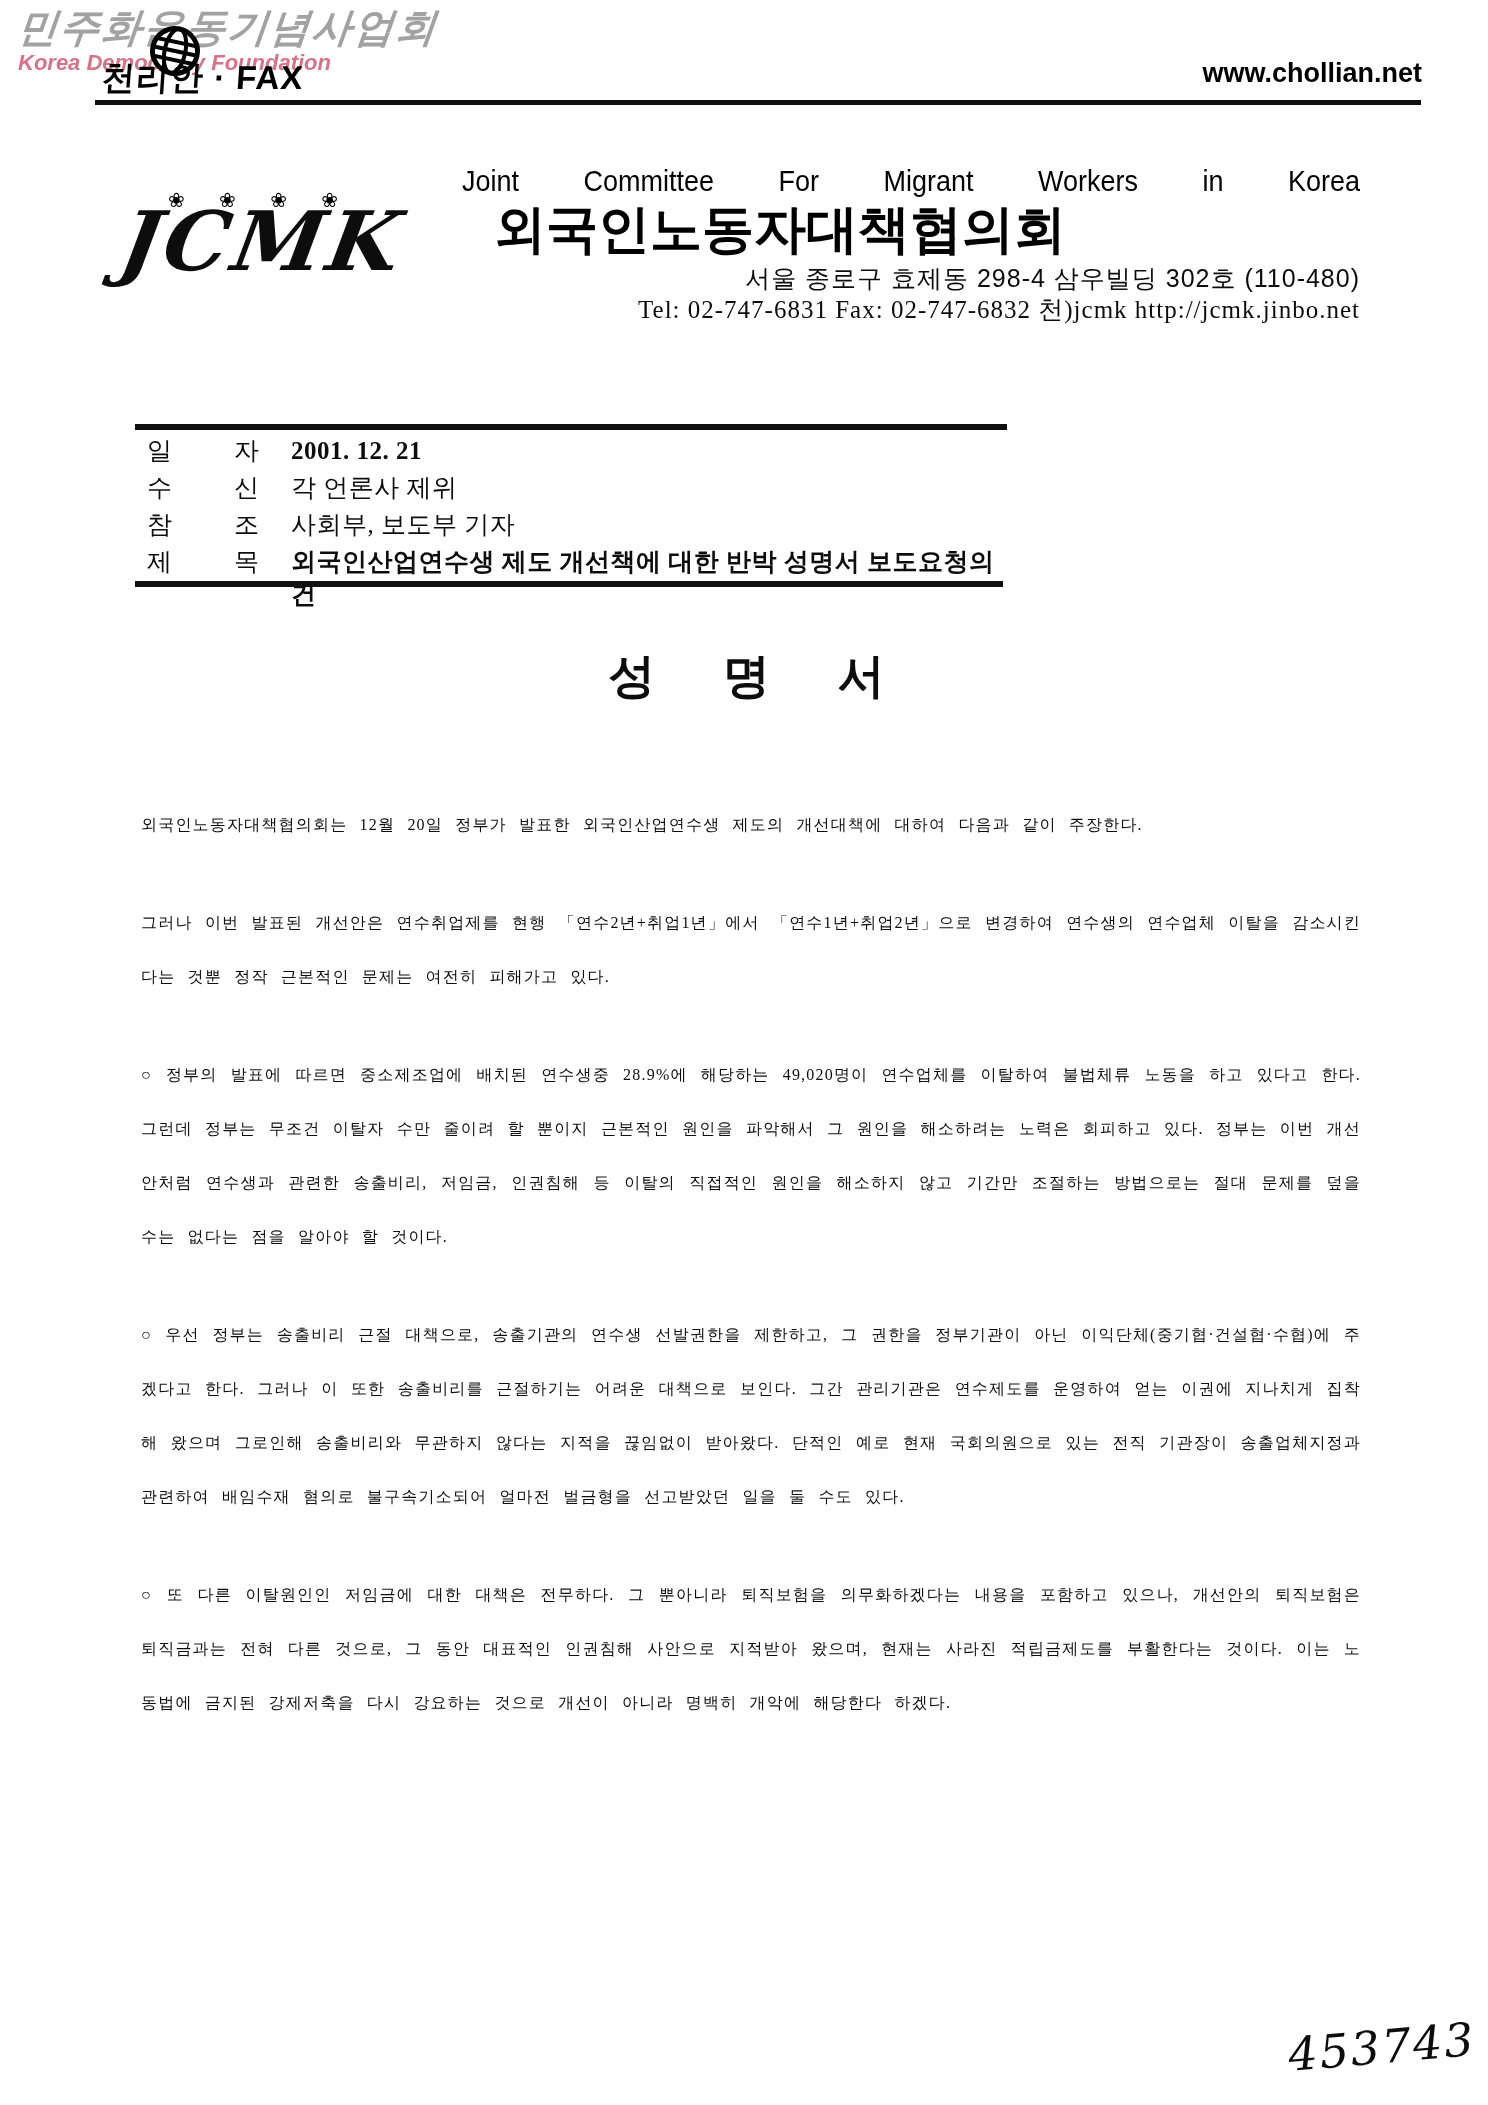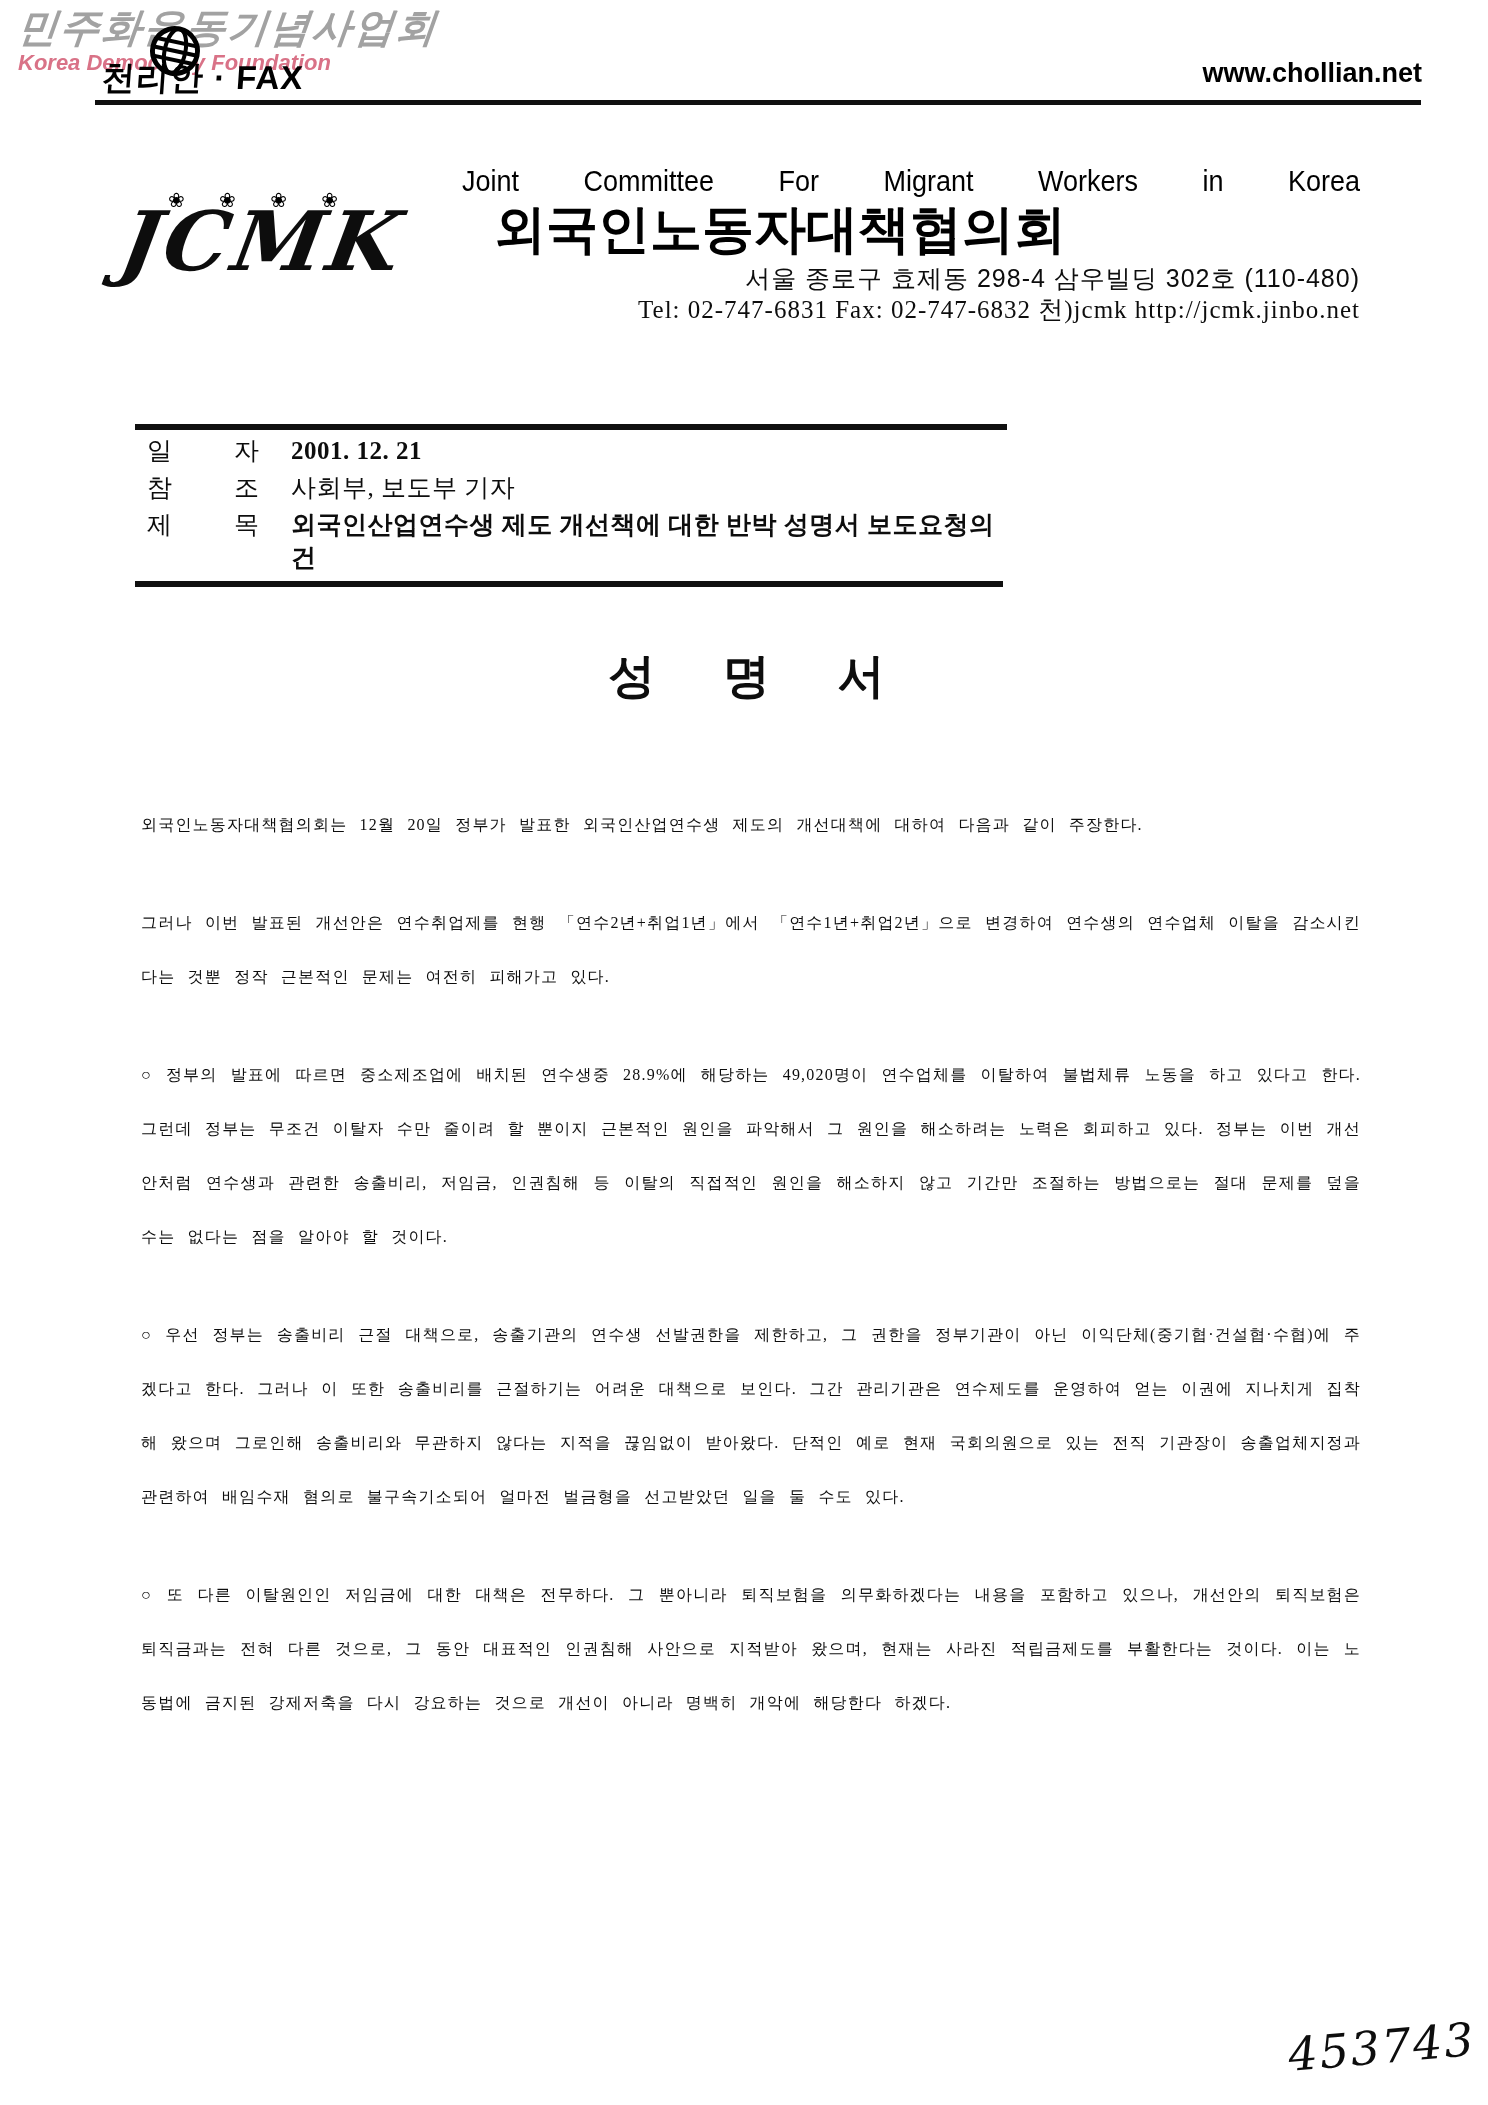--- a/index.html
+++ b/index.html
@@ -144,20 +144,24 @@
   <div class="lh-address">서울 종로구 효제동 298-4 삼우빌딩 302호 (110-480)</div>
   <div class="lh-contact">Tel: 02-747-6831  Fax: 02-747-6832 천)jcmk  http://jcmk.jinbo.net</div>
 
   <div class="rule rule-meta-top"></div>
   <div class="meta">
     <div class="meta-row">
       <span class="meta-label">일 자</span>
       <span class="meta-value bold">2001. 12. 21</span>
     </div>
     <div class="meta-row">
+      <span class="meta-label">수 신</span>
+      <span class="meta-value">각 언론사 제위</span>
+    </div>
+    <div class="meta-row">
       <span class="meta-label">참 조</span>
       <span class="meta-value">사회부, 보도부 기자</span>
     </div>
     <div class="meta-row">
       <span class="meta-label">제 목</span>
       <span class="meta-value bold">외국인산업연수생 제도 개선책에 대한 반박 성명서 보도요청의 건</span>
     </div>
   </div>
   <div class="rule rule-meta-bottom"></div>
 

